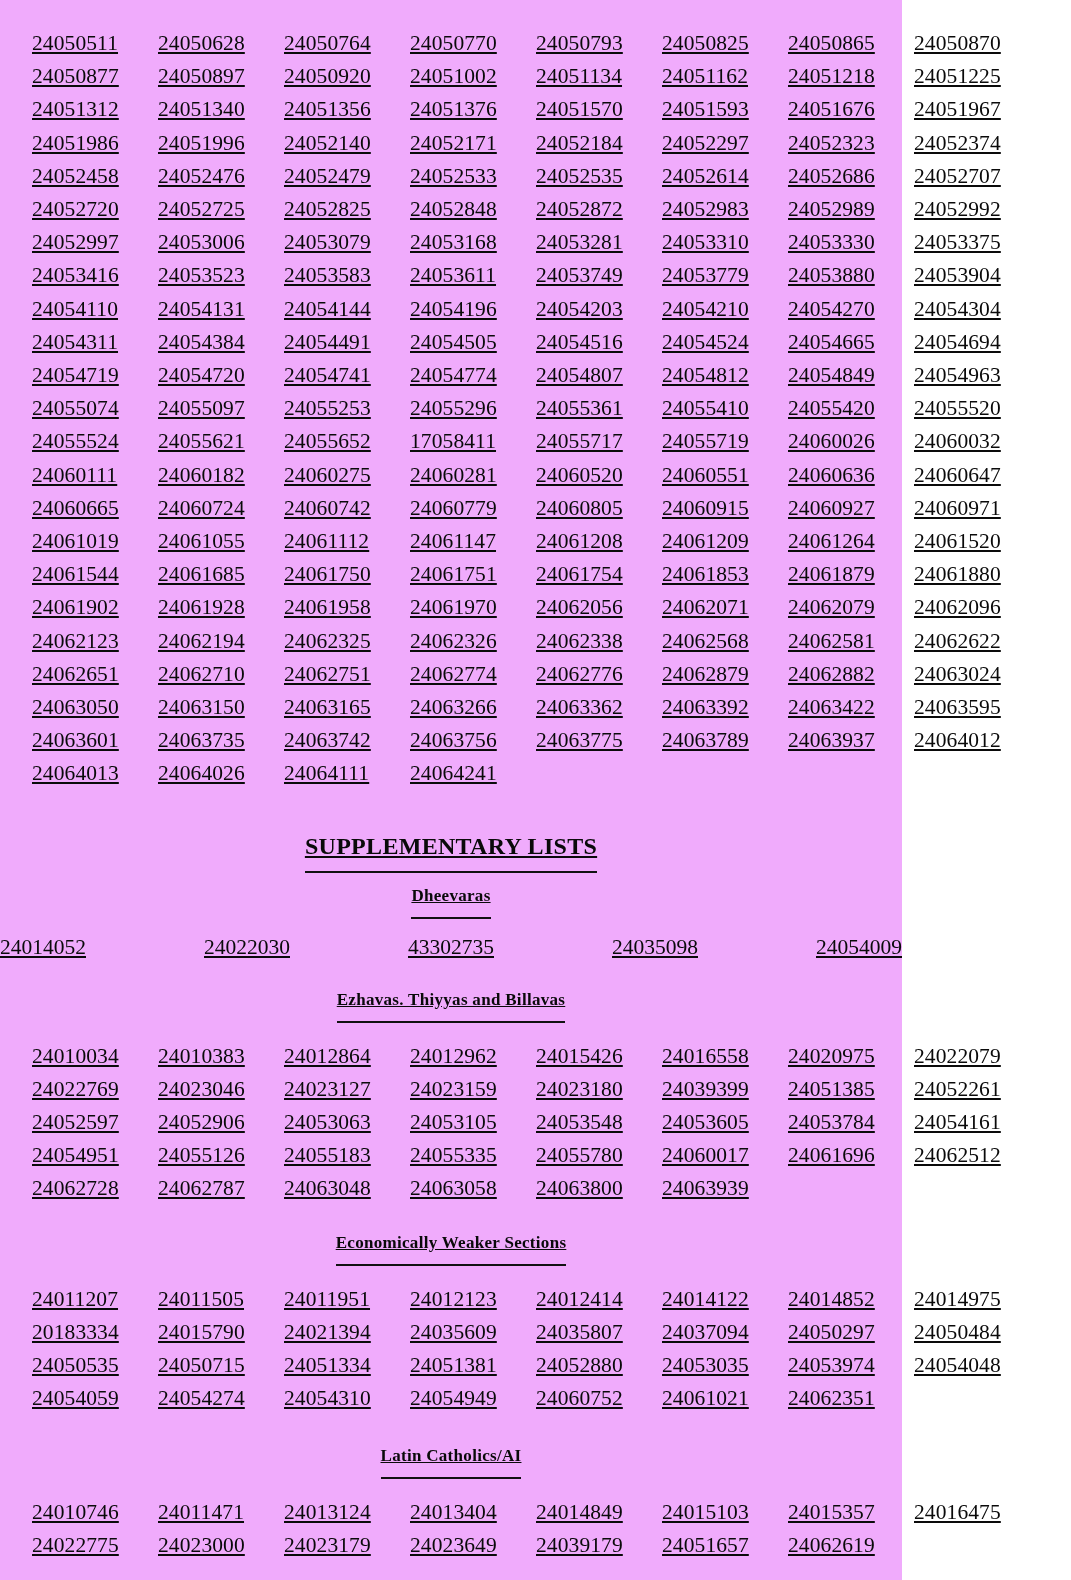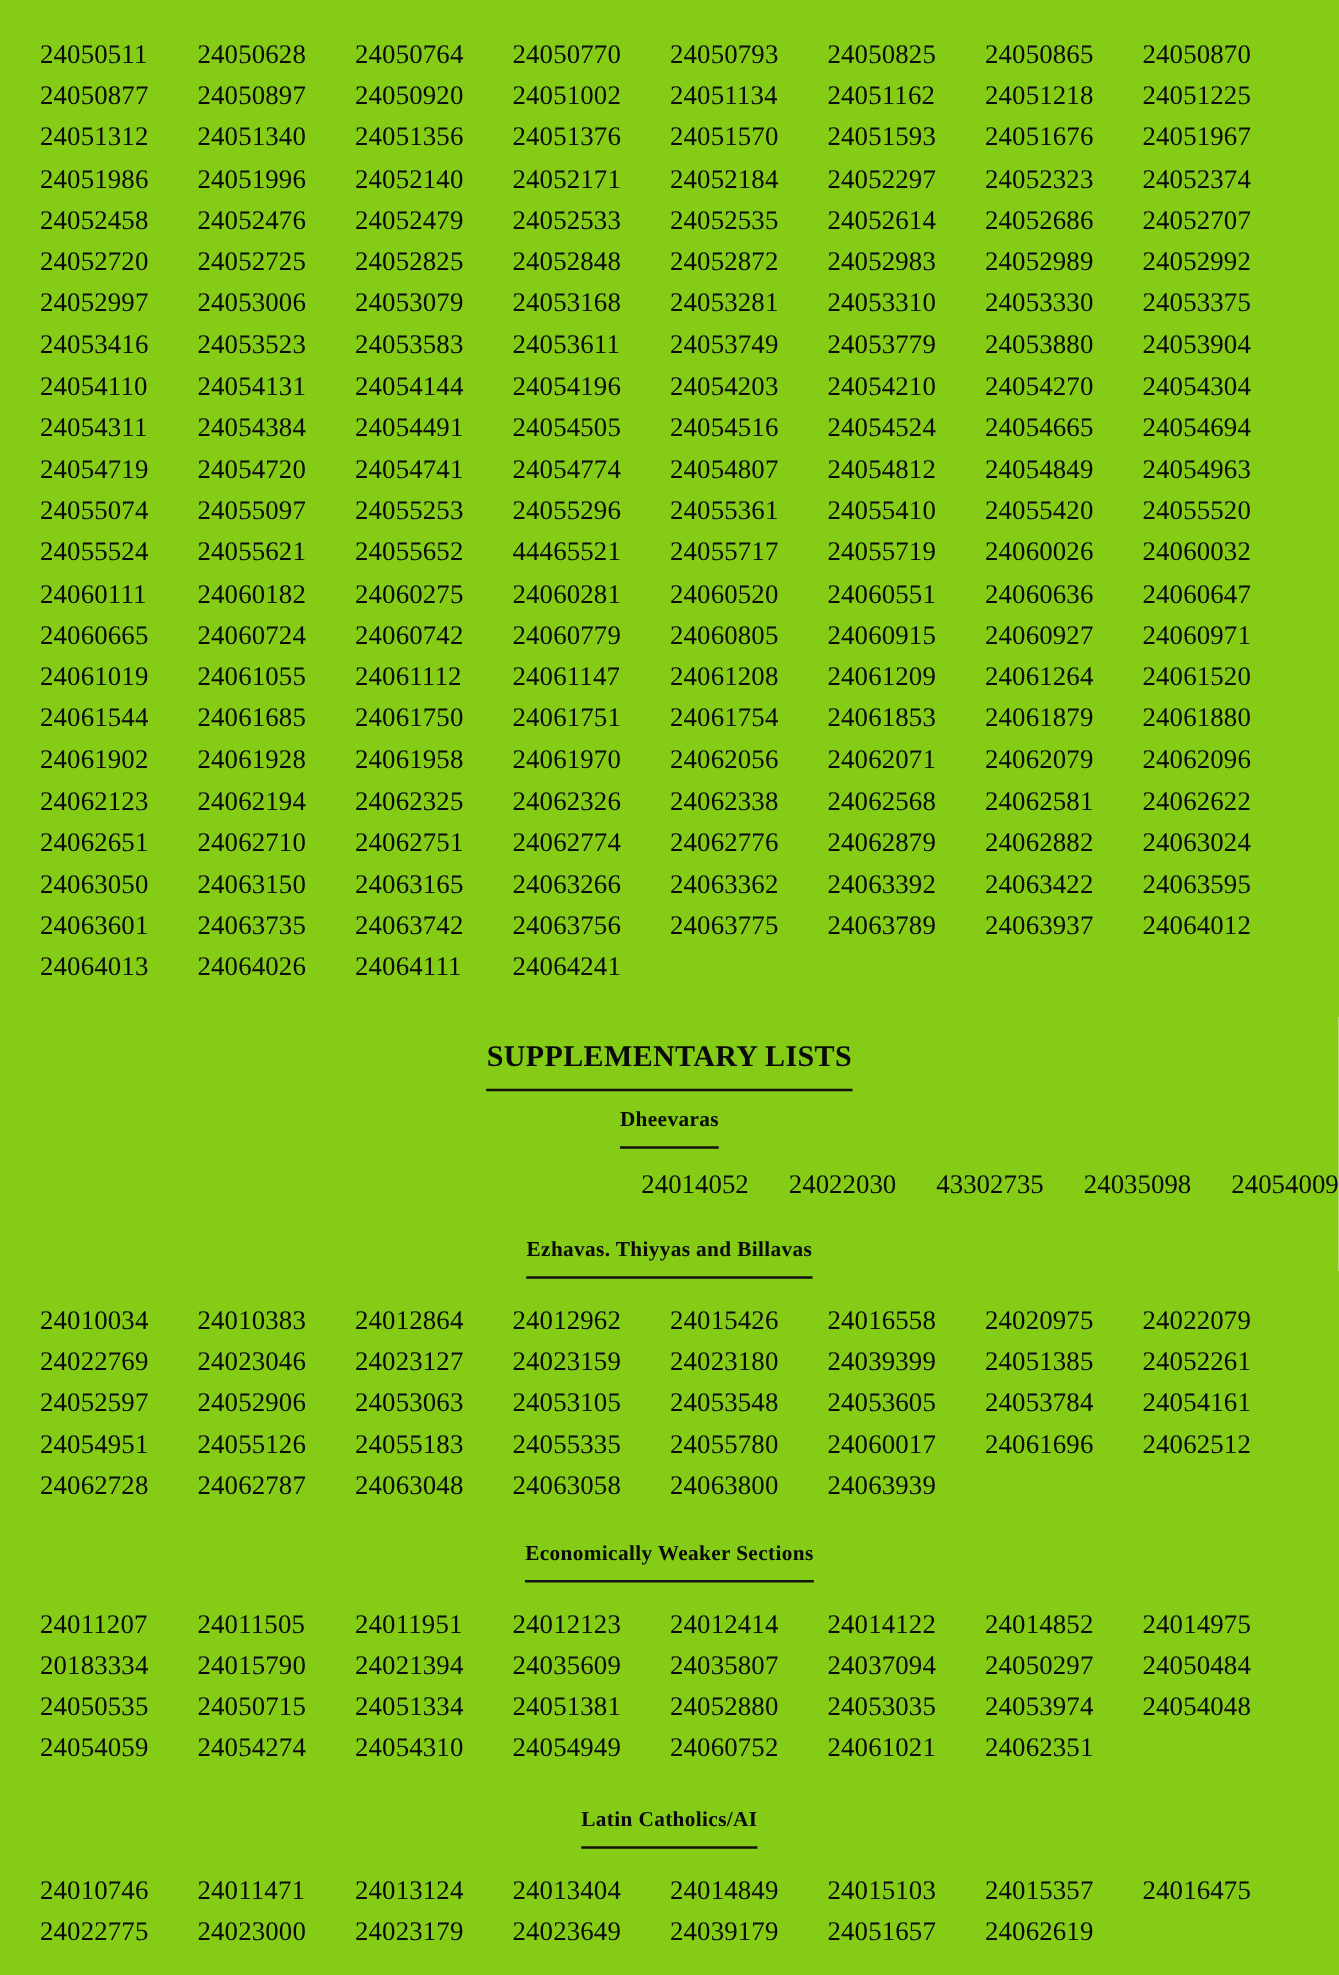--- a/index.html
+++ b/index.html
@@ -9,26 +9,27 @@
   }
   body {
     width: 1071px;
     height: 1580px;
     font-family: "Liberation Serif", "DejaVu Serif", serif;
     color: #0a0a0a;
     overflow: hidden;
     position: relative;
   }
   .page {
-    width: 1071px;
+    width: 902px;
     height: 1580px;
     position: relative;
     box-sizing: border-box;
     padding: 0;
-    background: #84cc16;
+    background: #f0abfc;
+    text-decoration: underline;
   }
 
   
   .numgrid {
     display: grid;
     grid-template-columns: repeat(8, 126px);
     margin: 0;
     padding: 0 0 0 32px;
     list-style: none;
   }
@@ -60,21 +61,21 @@
     margin-top: 42px;
   }
   .h-sub {
     font-size: 17px;
     margin-top: 26px;
   }
 
   
   .centerrow {
     display: flex;
-    justify-content: flex-end;
+    justify-content: space-between;
     gap: 32px;
     margin-top: 26px;
   }
   .centerrow .cell {
     font-size: 21.5px;
     line-height: 30px;
     white-space: nowrap;
   }
 
   .gap-after-head { margin-top: 30px; }
@@ -180,21 +181,21 @@
       <div class="cell">24055097</div>
       <div class="cell">24055253</div>
       <div class="cell">24055296</div>
       <div class="cell">24055361</div>
       <div class="cell">24055410</div>
       <div class="cell">24055420</div>
       <div class="cell">24055520</div>
       <div class="cell">24055524</div>
       <div class="cell">24055621</div>
       <div class="cell">24055652</div>
-      <div class="cell">44465521</div>
+      <div class="cell">17058411</div>
       <div class="cell">24055717</div>
       <div class="cell">24055719</div>
       <div class="cell">24060026</div>
       <div class="cell">24060032</div>
       <div class="cell">24060111</div>
       <div class="cell">24060182</div>
       <div class="cell">24060275</div>
       <div class="cell">24060281</div>
       <div class="cell">24060520</div>
       <div class="cell">24060551</div>

